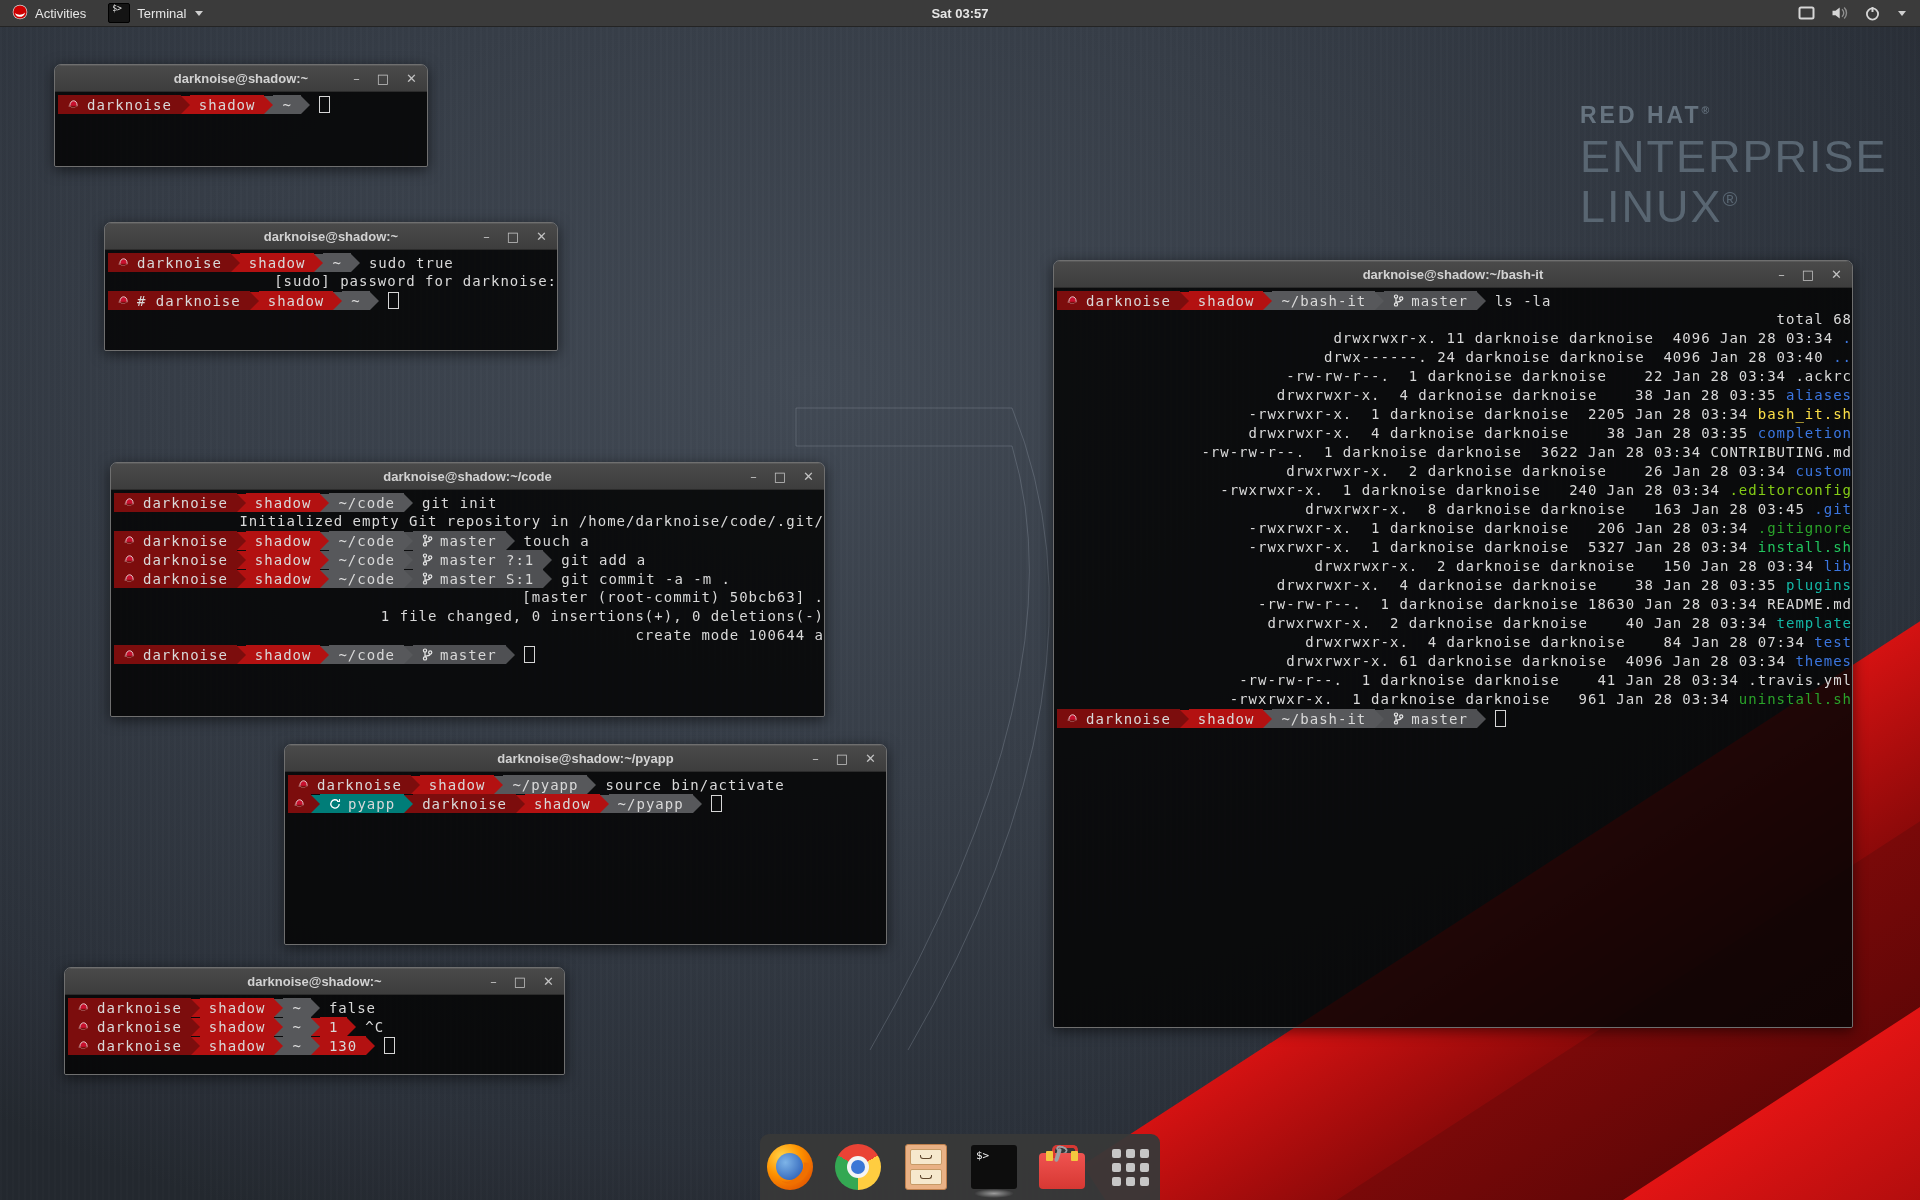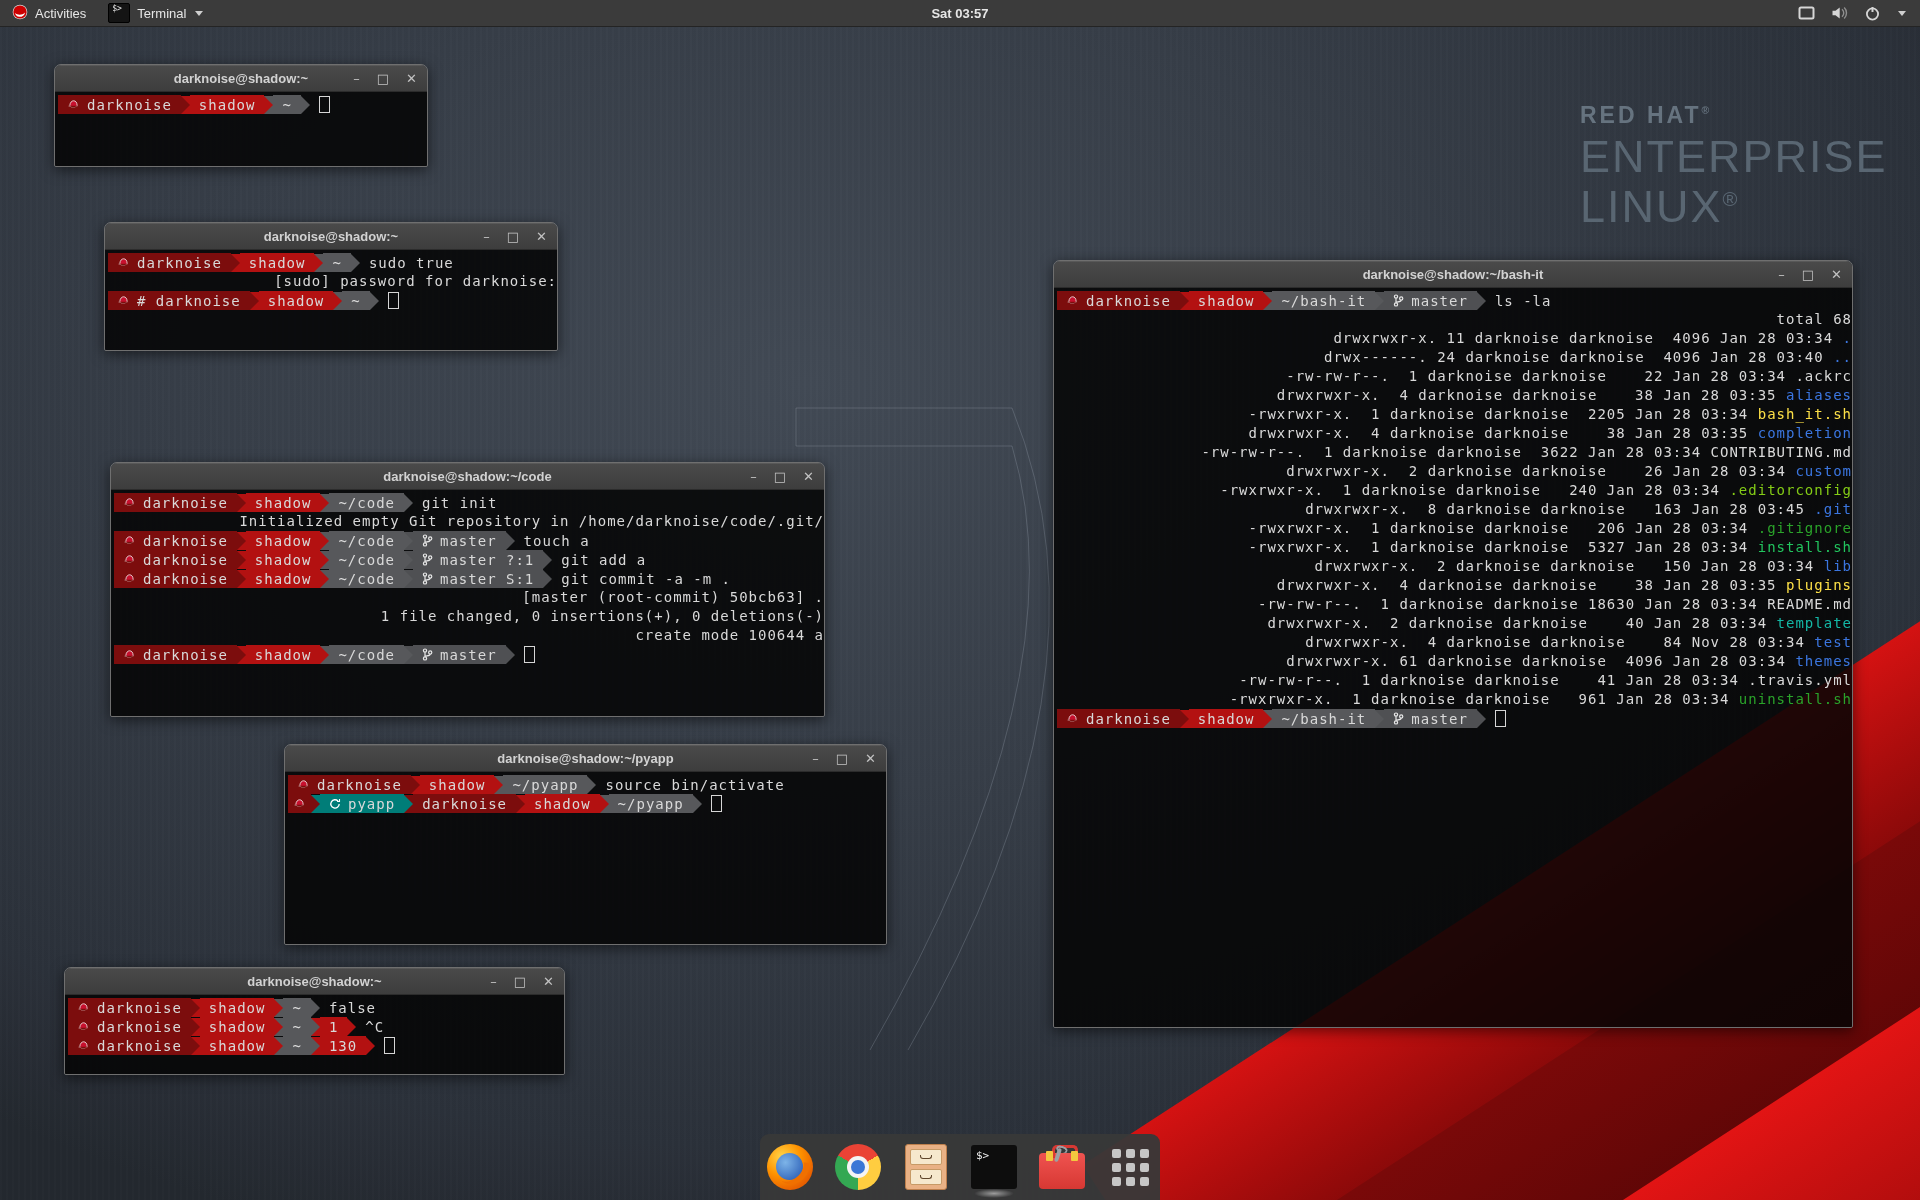--- a/index.html
+++ b/index.html
@@ -322,24 +322,24 @@
         <div class="line out"><span>drwxrwxr-x.  4 darknoise darknoise    38 Jan 28 03:35 </span><span class="lsname" style="color: rgb(59, 118, 224);">aliases</span></div>
         <div class="line out"><span>-rwxrwxr-x.  1 darknoise darknoise  2205 Jan 28 03:34 </span><span class="lsname" style="color: #fde047;">bash_it.sh</span></div>
         <div class="line out"><span>drwxrwxr-x.  4 darknoise darknoise    38 Jan 28 03:35 </span><span class="lsname" style="color: rgb(59, 118, 224);">completion</span></div>
         <div class="line out"><span>-rw-rw-r--.  1 darknoise darknoise  3622 Jan 28 03:34 </span><span class="lsname" style="color: rgb(217, 217, 217);">CONTRIBUTING.md</span></div>
         <div class="line out"><span>drwxrwxr-x.  2 darknoise darknoise    26 Jan 28 03:34 </span><span class="lsname" style="color: rgb(59, 118, 224);">custom</span></div>
         <div class="line out"><span>-rwxrwxr-x.  1 darknoise darknoise   240 Jan 28 03:34 </span><span class="lsname" style="color: #84cc16;">.editorconfig</span></div>
         <div class="line out"><span>drwxrwxr-x.  8 darknoise darknoise   163 Jan 28 03:45 </span><span class="lsname" style="color: rgb(59, 118, 224);">.git</span></div>
         <div class="line out"><span>-rwxrwxr-x.  1 darknoise darknoise   206 Jan 28 03:34 </span><span class="lsname" style="color: rgb(42, 163, 42);">.gitignore</span></div>
         <div class="line out"><span>-rwxrwxr-x.  1 darknoise darknoise  5327 Jan 28 03:34 </span><span class="lsname" style="color: #22c55e;">install.sh</span></div>
         <div class="line out"><span>drwxrwxr-x.  2 darknoise darknoise   150 Jan 28 03:34 </span><span class="lsname" style="color: rgb(59, 118, 224);">lib</span></div>
-        <div class="line out"><span>drwxrwxr-x.  4 darknoise darknoise    38 Jan 28 03:35 </span><span class="lsname" style="color: #fde047;">plugins</span></div>
+        <div class="line out"><span>drwxrwxr-x.  4 darknoise darknoise    38 Jan 28 03:35 </span><span class="lsname" style="color: #14b8a6;">plugins</span></div>
         <div class="line out"><span>-rw-rw-r--.  1 darknoise darknoise 18630 Jan 28 03:34 </span><span class="lsname" style="color: rgb(217, 217, 217);">README.md</span></div>
         <div class="line out"><span>drwxrwxr-x.  2 darknoise darknoise    40 Jan 28 03:34 </span><span class="lsname" style="color: #14b8a6;">template</span></div>
-        <div class="line out"><span>drwxrwxr-x.  4 darknoise darknoise    84 Nov 28 03:34 </span><span class="lsname" style="color: rgb(59, 118, 224);">test</span></div>
+        <div class="line out"><span>drwxrwxr-x.  4 darknoise darknoise    84 Jan 28 07:34 </span><span class="lsname" style="color: rgb(59, 118, 224);">test</span></div>
         <div class="line out"><span>drwxrwxr-x. 61 darknoise darknoise  4096 Jan 28 03:34 </span><span class="lsname" style="color: rgb(59, 118, 224);">themes</span></div>
         <div class="line out"><span>-rw-rw-r--.  1 darknoise darknoise    41 Jan 28 03:34 </span><span class="lsname" style="color: rgb(217, 217, 217);">.travis.yml</span></div>
         <div class="line out"><span>-rwxrwxr-x.  1 darknoise darknoise   961 Jan 28 03:34 </span><span class="lsname" style="color: rgb(42, 163, 42);">uninstall.sh</span></div>
         <div class="line"><span class="seg" style="background: rgb(124, 13, 13);"><span class="segicon"><svg width="13" height="11" viewBox="0 0 13 11">
                 <path d="M2.8 6.8 C3 3.4 4.7 1.8 6.6 1.8 c2.1 0 3.4 1.5 3.6 5" fill="#c8102e" stroke="#f0f0f0" stroke-width="0.8"></path>
                 <path d="M0.8 6.2 c1.8 2.1 9 2.7 11.4 -0.3 c-2 2.9 -9.6 3.2 -11.4 0.3 z" fill="#f0f0f0"></path>
               </svg></span><span>darknoise</span></span><span class="arr" style="border-left-color: rgb(124, 13, 13); background: rgb(179, 17, 17);"></span><span class="seg" style="background: rgb(179, 17, 17);"><span>shadow</span></span><span class="arr" style="border-left-color: rgb(179, 17, 17); background: rgb(87, 88, 91);"></span><span class="seg" style="background: rgb(87, 88, 91);"><span>~/bash-it</span></span><span class="arr" style="border-left-color: rgb(87, 88, 91); background: rgb(79, 80, 83);"></span><span class="seg" style="background: rgb(79, 80, 83);"><span class="segicon"><svg width="11" height="13" viewBox="0 0 11 13" fill="none" stroke="#e8e8e8" stroke-width="1.2">
                 <circle cx="3" cy="2.6" r="1.6"></circle>
                 <circle cx="3" cy="10.4" r="1.6"></circle>
                 <circle cx="8.2" cy="4.4" r="1.6"></circle>

